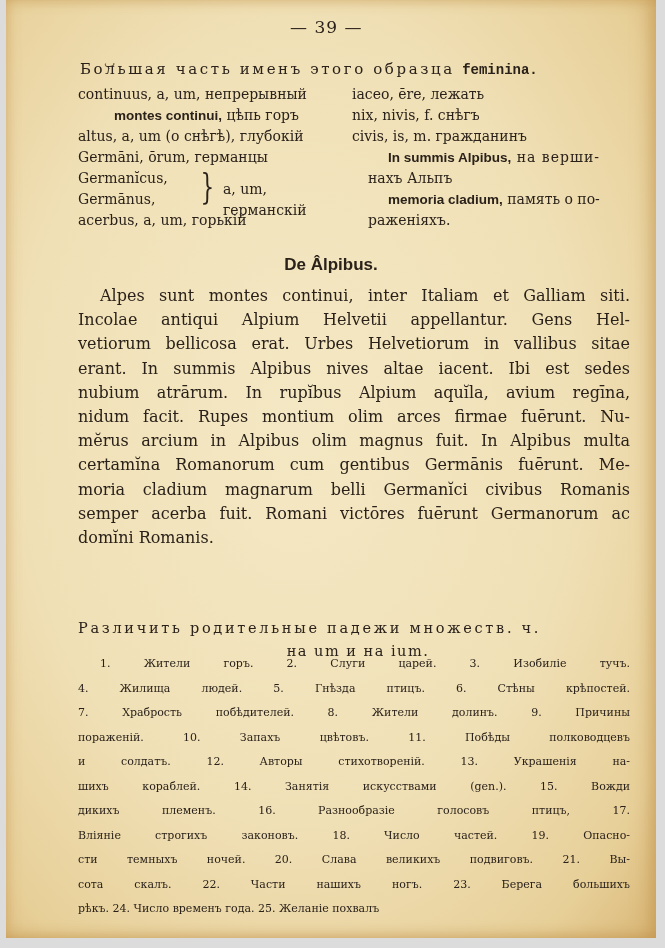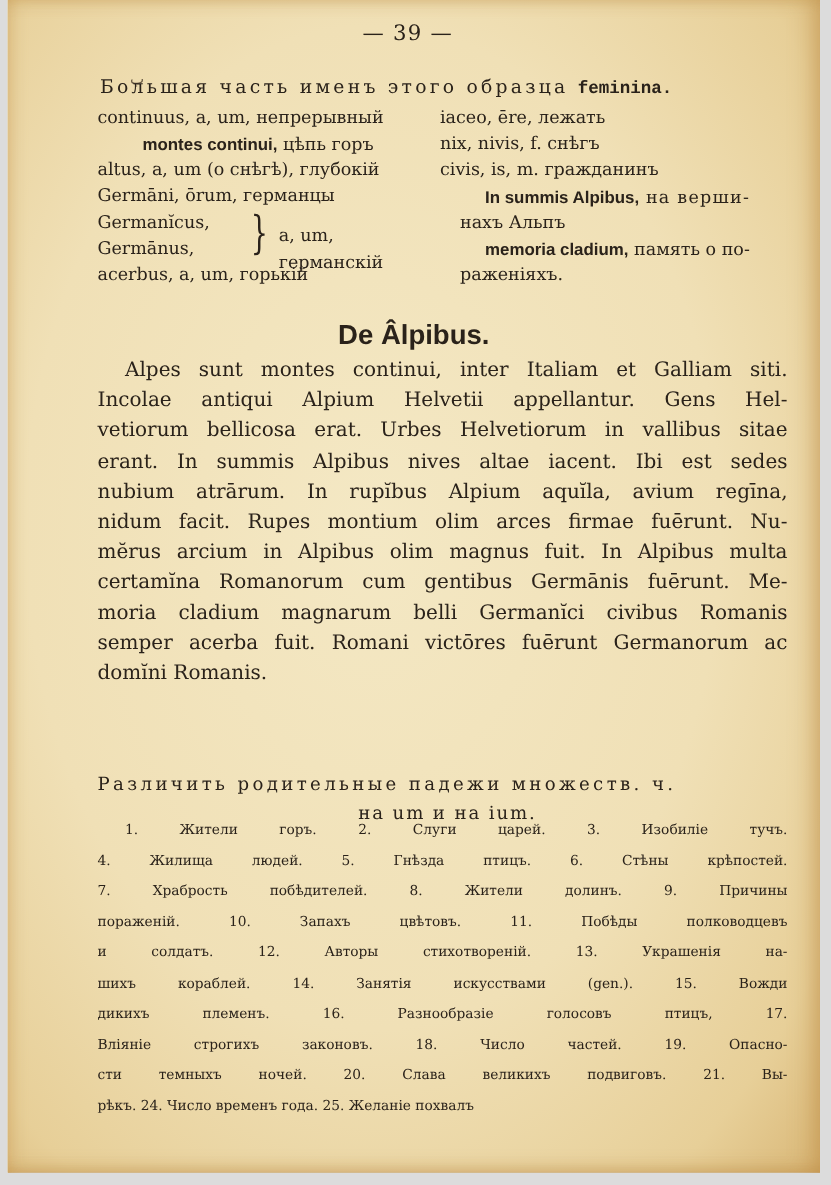--- a/index.html
+++ b/index.html
@@ -23,21 +23,21 @@
   .vocab { font-size: 14px; line-height: 21px; }
   .vocab .col { position: absolute; }
   .col-left { left: 72px; top: 84px; }
   .col-right { left: 346px; top: 84px; width: 256px; }
   .vrow { height: 21px; white-space: nowrap; }
   .sans { font-family: "Liberation Sans", sans-serif; font-weight: bold; font-size: 13.5px; margin-left: 36px; }
   .indent { padding-left: 16px; }
   .brace-row { position: relative; height: 42px; }
   .brace { position: absolute; left: 118px; top: 0; font-size: 36px; line-height: 38px; font-family: "DejaVu Serif", serif; transform: scaleX(0.6); }
   .brace-text { position: absolute; left: 145px; top: 11px; }
-  .title { top: 255px; left: 0; width: 650px; text-align: center; font-family: "Liberation Sans", sans-serif; font-weight: bold; font-size: 22px; }
+  .title { top: 255px; left: 0; width: 650px; text-align: center; font-family: "Liberation Sans", sans-serif; font-weight: bold; font-size: 17px; }
   .para { position: absolute; left: 72px; width: 552px; font-size: 16px; line-height: 24.2px; text-align: justify; }
   .para .pl { white-space: nowrap; text-align: justify; text-align-last: justify; height: 24.2px; }
   .para .pl.last { text-align-last: left; }
   .para .pl.first { padding-left: 22px; }
   .ex-head { position: absolute; left: 72px; width: 560px; top: 586px; font-size: 14.5px; letter-spacing: 2.7px; line-height: 23px; margin-top: 31px; }
   .ex-head .c { text-align: center; }
   .ex-head .sub { font-size: 14.5px; letter-spacing: 1.5px; }
 </style>
 </head>
 <body>
@@ -101,16 +101,17 @@
   <div class="para" style="top:652px; font-size:11px; line-height:24.5px">
     <div class="pl first" style="height:24.5px">1. Жители горъ. 2. Слуги царей. 3. Изобиліе тучъ.</div>
     <div class="pl" style="height:24.5px">4. Жилища людей. 5. Гнѣзда птицъ. 6. Стѣны крѣпостей.</div>
     <div class="pl" style="height:24.5px">7. Храбрость побѣдителей. 8. Жители долинъ. 9. Причины</div>
     <div class="pl" style="height:24.5px">пораженій. 10. Запахъ цвѣтовъ. 11. Побѣды полководцевъ</div>
     <div class="pl" style="height:24.5px">и солдатъ. 12. Авторы стихотвореній. 13. Украшенія на-</div>
     <div class="pl" style="height:24.5px">шихъ кораблей. 14. Занятія искусствами (gen.). 15. Вожди</div>
     <div class="pl" style="height:24.5px">дикихъ племенъ. 16. Разнообразіе голосовъ птицъ, 17.</div>
     <div class="pl" style="height:24.5px">Вліяніе строгихъ законовъ. 18. Число частей. 19. Опасно-</div>
     <div class="pl" style="height:24.5px">сти темныхъ ночей. 20. Слава великихъ подвиговъ. 21. Вы-</div>
+    <div class="pl" style="height:24.5px">сота скалъ. 22. Части нашихъ ногъ. 23. Берега большихъ</div>
     <div class="pl last" style="height:24.5px">рѣкъ. 24. Число временъ года. 25. Желаніе похвалъ</div>
   </div>
 
 </div>
 
 </body></html>

